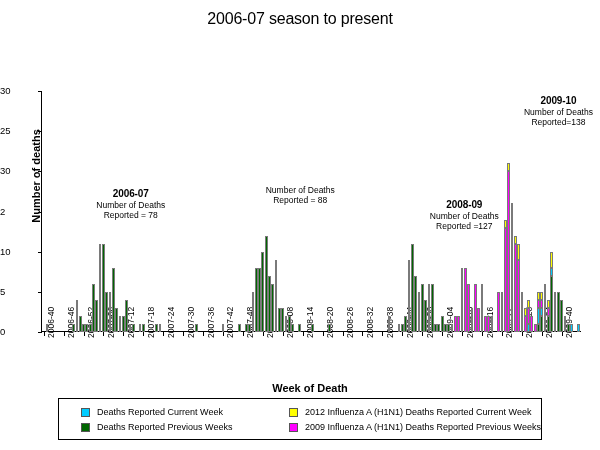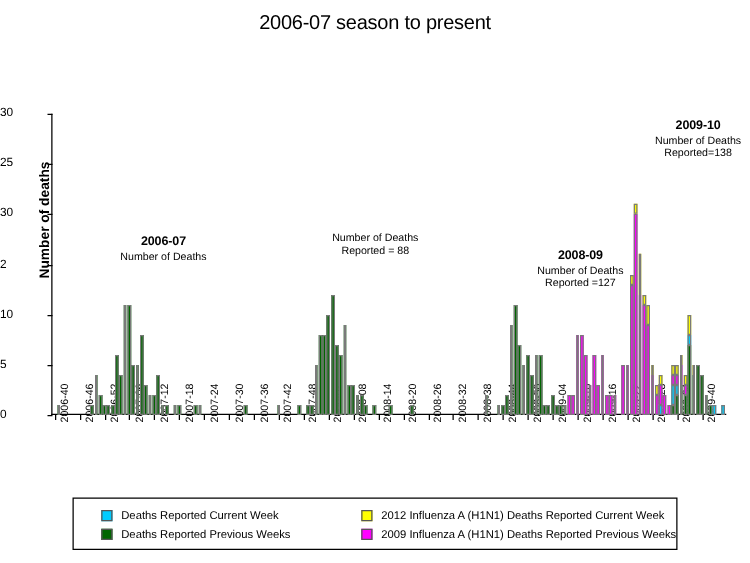--- a/index.html
+++ b/index.html
@@ -53,20 +53,21 @@
 <div id="root">
 
   <div class="title">
     <div class="l3">2006-07 season to present</div>
   </div>
 
   <div id="yaxis-line"></div>
   <div id="xaxis-line"></div>
 
   <div id="ylabel">Number of deaths</div>
+  <div id="xlabel">Week of Death</div>
 
   <div id="yticks">
       <div class="ytick-label" style="left: 0px; top: 327px;">0</div>
       <div class="ytick-mark" style="top: 332px;"></div>
       <div class="ytick-label" style="left: 0px; top: 286.833px;">5</div>
       <div class="ytick-mark" style="top: 291.833px;"></div>
       <div class="ytick-label" style="left: 0px; top: 246.667px;">10</div>
       <div class="ytick-mark" style="top: 251.667px;"></div>
       <div class="ytick-label" style="left: 0px; top: 206.5px;">2</div>
       <div class="ytick-mark" style="top: 211.5px;"></div>
@@ -453,20 +454,21 @@
       </div>
       <div class="bar" style="left: 534.978px; width: 2.72321px; height: 8.03333px;">
         <div class="seg cur" style="bottom: 0%; height: 100%;"></div>
       </div>
     </div>
 
   <div id="annotations">
       <div class="ann" style="left: 70.77px; width: 120px; top: 188px;">
         <div class="season">2006-07</div>
         <div class="l1">Number of Deaths</div>
+        <div class="l2">Reported = 78</div>
       </div>
       <div class="ann" style="left: 240.24px; width: 120px; top: 185px;">
         <div class="l1">Number of Deaths</div>
         <div class="l2">Reported = 88</div>
       </div>
       <div class="ann" style="left: 404.33px; width: 120px; top: 199px;">
         <div class="season">2008-09</div>
         <div class="l1">Number of Deaths</div>
         <div class="l2">Reported =127</div>
       </div>

